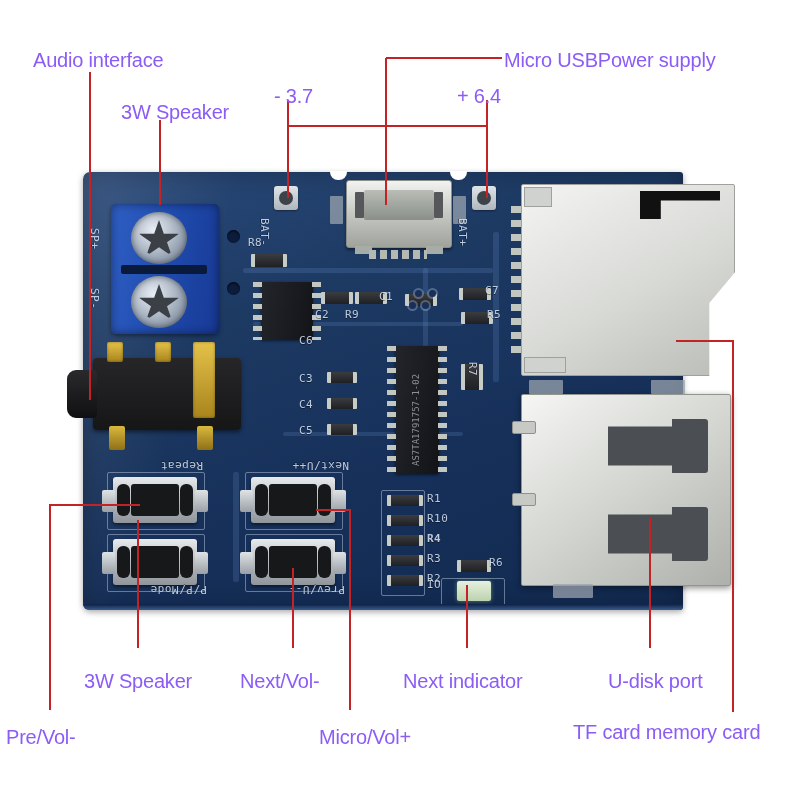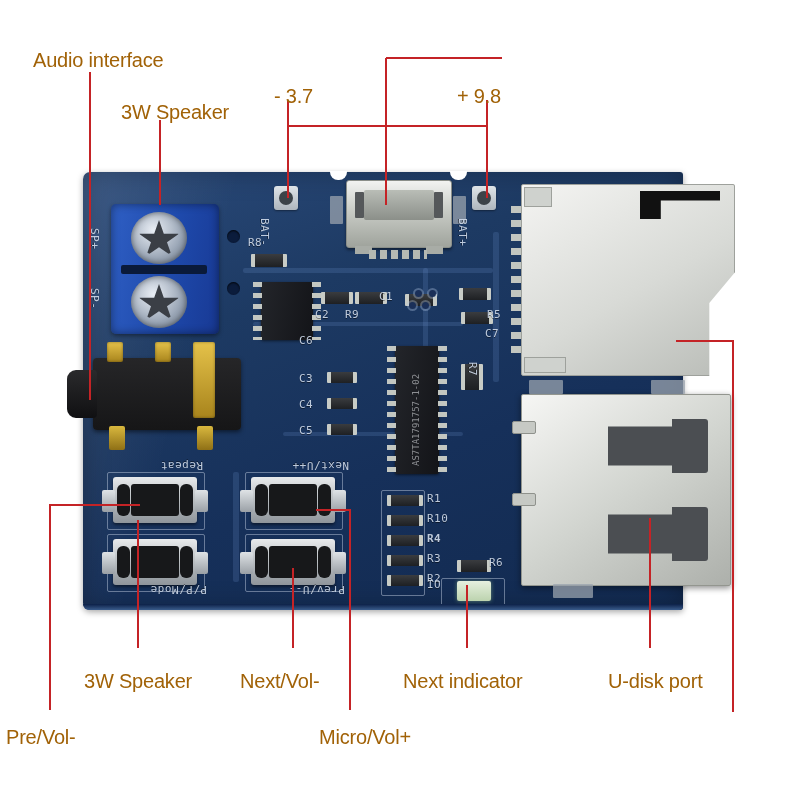--- a/index.html
+++ b/index.html
@@ -1,21 +1,21 @@
 <!DOCTYPE html>
 <html><head>
 <meta charset="utf-8">
 <style>
   html,body{margin:0;padding:0;background:#ffffff;}
   body{width:800px;height:800px;overflow:hidden;
        font-family:"Liberation Sans","DejaVu Sans",sans-serif;}
   #stage{position:relative;width:800px;height:800px;background:#fff;}
 
   
-  .ann{position:absolute;color:#a16207;font-size:20px;line-height:1;
+  .ann{position:absolute;color:#8b5cf6;font-size:20px;line-height:1;
        white-space:nowrap;letter-spacing:-0.2px;}
   svg.lines{position:absolute;left:0;top:0;width:800px;height:800px;
             pointer-events:none;}
 
   
   #board{position:absolute;left:83px;top:172px;width:652px;height:440px;}
 
   .pcb{position:absolute;left:0;top:0;width:600px;height:438px;
        background:
          linear-gradient(105deg,rgba(255,255,255,.10) 0%,rgba(255,255,255,0) 22%),
@@ -187,21 +187,21 @@
       </div>
 
       <div class="smd" style="left:238px;top:120px;width:24px;height:12px;"></div>
       <div class="smd" style="left:272px;top:120px;width:24px;height:12px;"></div>
       <span class="silk" style="left:232px;top:136px;">C2</span>
       <span class="silk" style="left:262px;top:136px;">R9</span>
 
       <div class="smd" style="left:322px;top:122px;width:24px;height:12px;"></div>
       <span class="silk" style="left:296px;top:118px;">C1</span>
       <div class="smd" style="left:376px;top:116px;width:24px;height:12px;"></div>
-      <span class="silk" style="left:402px;top:112px;margin-top:43px;">C7</span>
+      <span class="silk" style="left:402px;top:112px;">C7</span>
       <div class="smd" style="left:378px;top:140px;width:24px;height:12px;"></div>
       <span class="silk" style="left:404px;top:136px;">R5</span>
 
       <span class="silk" style="left:216px;top:162px;">C6</span>
       <span class="silk" style="left:216px;top:200px;">C3</span>
       <span class="silk" style="left:216px;top:226px;">C4</span>
       <span class="silk" style="left:216px;top:252px;">C5</span>
       <div class="smd" style="left:244px;top:200px;width:22px;height:11px;"></div>
       <div class="smd" style="left:244px;top:226px;width:22px;height:11px;"></div>
       <div class="smd" style="left:244px;top:252px;width:22px;height:11px;"></div>
@@ -337,21 +337,23 @@
 
       <path d="M650,648 L650,518"></path>
 
       <path d="M733,712 L733,341 L676,341"></path>
     </g>
   </svg>
 
   <div class="ann" style="left:33px;top:50px;">Audio interface</div>
   <div class="ann" style="left:121px;top:102px;">3W Speaker</div>
   <div class="ann" style="left:274px;top:86px;">- 3.7</div>
-  <div class="ann" style="left:457px;top:86px;">+ 9.8</div>
+  <div class="ann" style="left:457px;top:86px;">+ 6.4</div>
+  <div class="ann" style="left:504px;top:50px;">Micro USBPower supply</div>
   <div class="ann" style="left:84px;top:671px;">3W Speaker</div>
   <div class="ann" style="left:6px;top:727px;">Pre/Vol-</div>
   <div class="ann" style="left:240px;top:671px;">Next/Vol-</div>
   <div class="ann" style="left:319px;top:727px;">Micro/Vol+</div>
   <div class="ann" style="left:403px;top:671px;">Next indicator</div>
   <div class="ann" style="left:608px;top:671px;">U-disk port</div>
+  <div class="ann" style="left:573px;top:722px;">TF card memory card</div>
 
 </div>
 
 </body></html>

